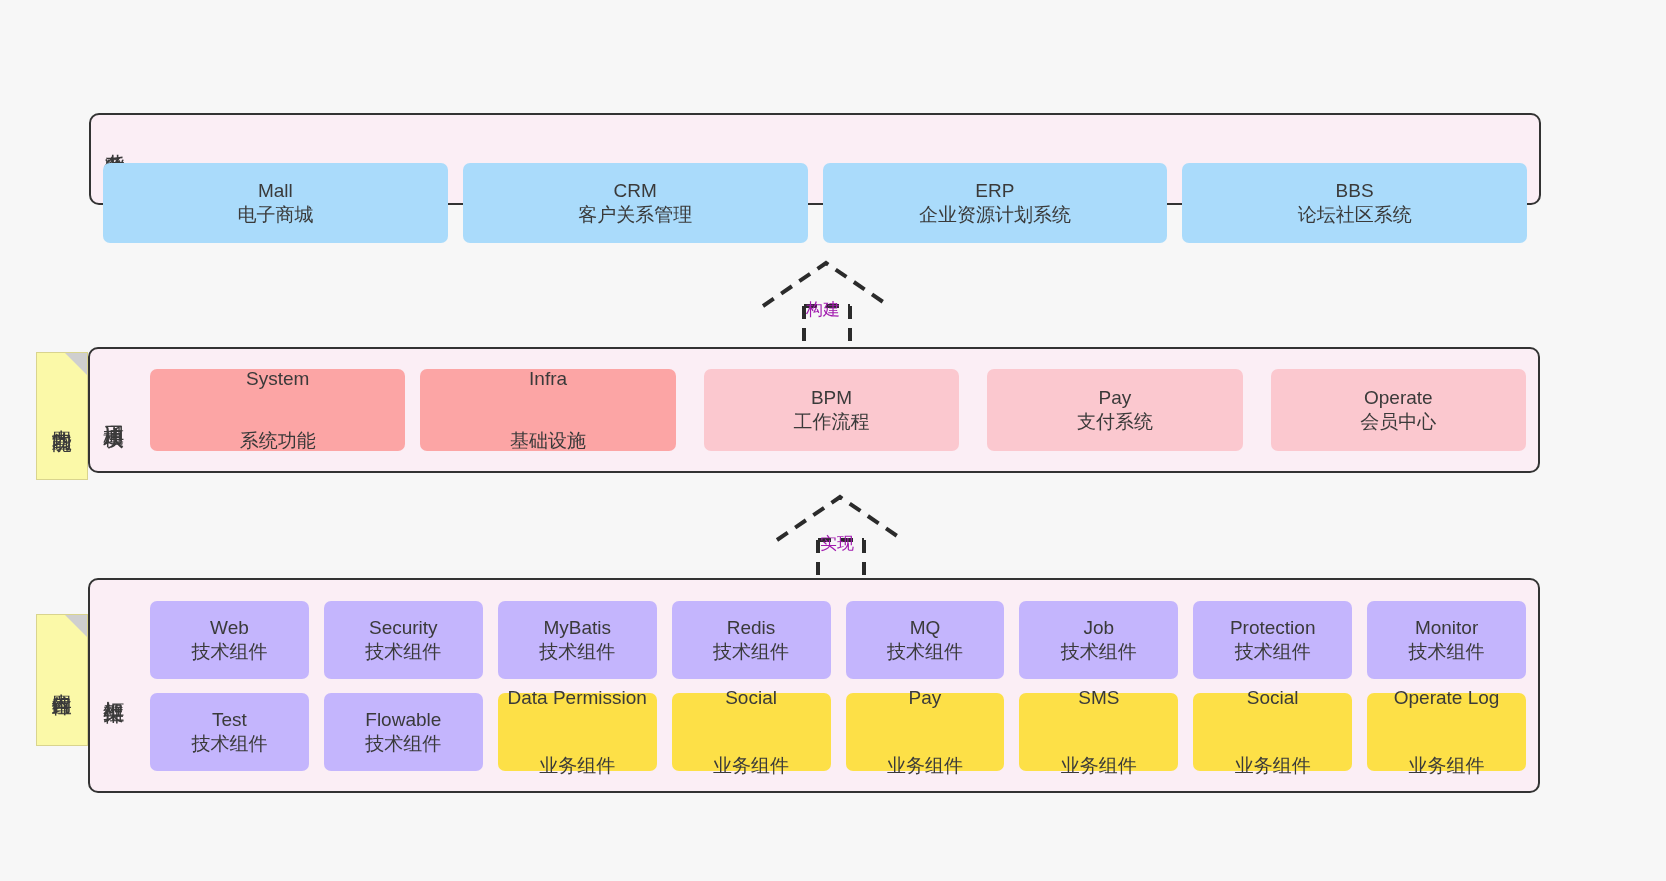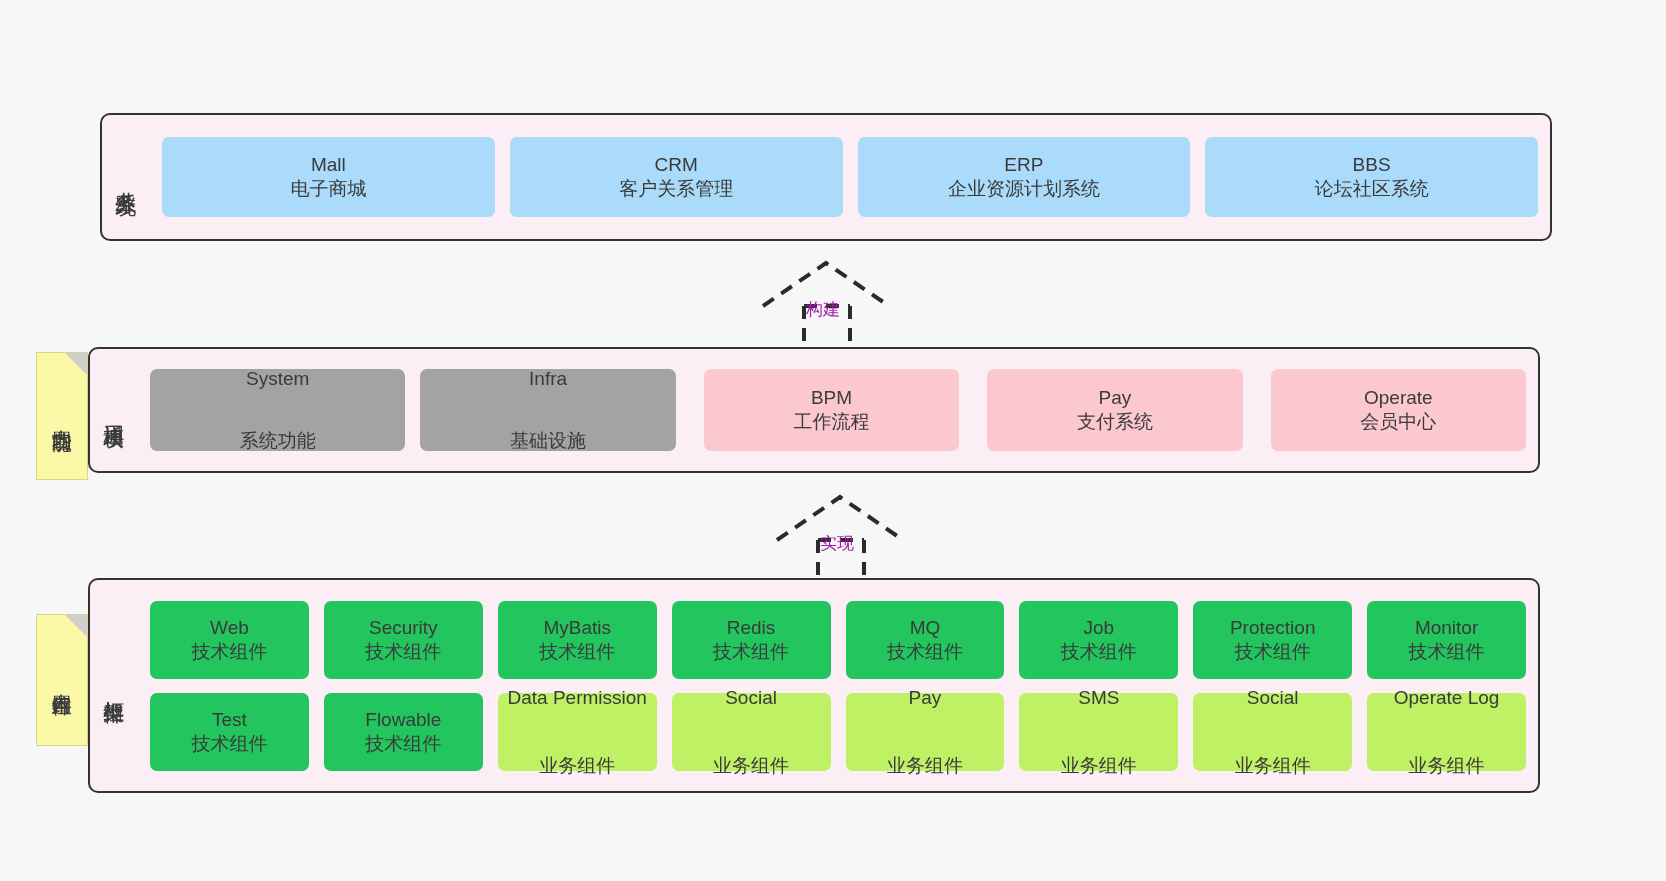--- a/index.html
+++ b/index.html
@@ -71,24 +71,24 @@
     padding: 6px 4px;
   }
   .node .en { white-space: normal; }
   .node .cn { white-space: nowrap; }
 
   .h-biz   { height: 80px; }
   .h-mod   { height: 82px; }
   .h-comp  { height: 78px; }
 
   .c-blue       { background: #aadbfb; }
-  .c-red        { background: #a3a3a3; gap: 38px; }
+  .c-red        { background: #fca5a5; gap: 38px; }
   .c-pink       { background: #fbc8cf; margin-left: 13px; }
-  .c-green      { background: #22c55e; }
-  .c-lightgreen { background: #bef264; gap: 44px; }
+  .c-green      { background: #c4b5fd; }
+  .c-lightgreen { background: #fde047; gap: 44px; }
 
   
   .note {
     position: absolute;
     width: 52px;
     background: #fbf9a8;
     border: 1px solid #d9d48e;
     display: flex;
     align-items: center;
     justify-content: center;
@@ -119,21 +119,21 @@
     color: #a21caf;
     background: transparent;
     white-space: nowrap;
   }
 </style>
 </head>
 <body>
 
 <div class="canvas">
 
-  <div class="layer" style="left:100px; top:113px; width:1452px; height:128px;">
+  <div class="layer" style="left:89px; top:113px; width:1452px; height:92px;flex-direction:column;">
     <div class="layer-title">业务系统</div>
     <div class="layer-body">
       <div class="row">
 
         <div class="node h-biz c-blue">
           <span class="en">Mall</span>
           <span class="cn">电子商城</span>
         </div>
         <div class="node h-biz c-blue">
           <span class="en">CRM</span>

